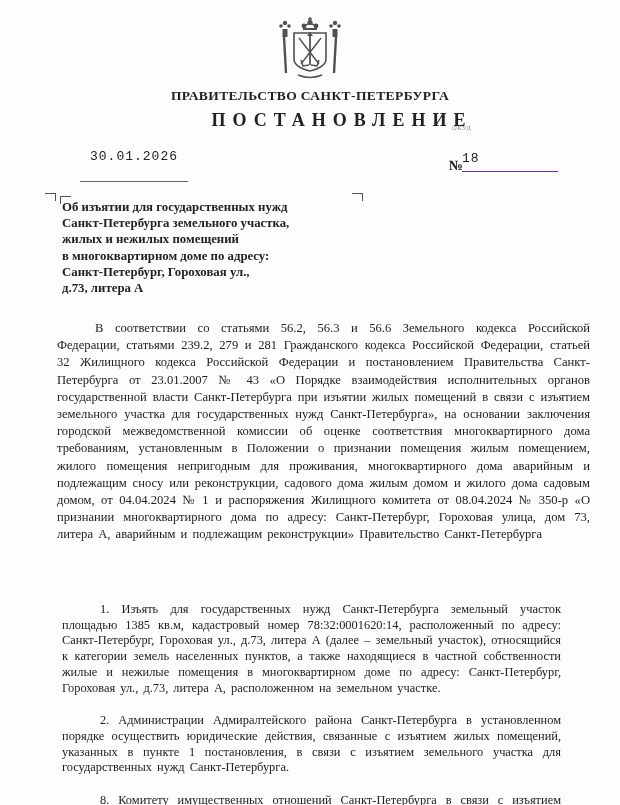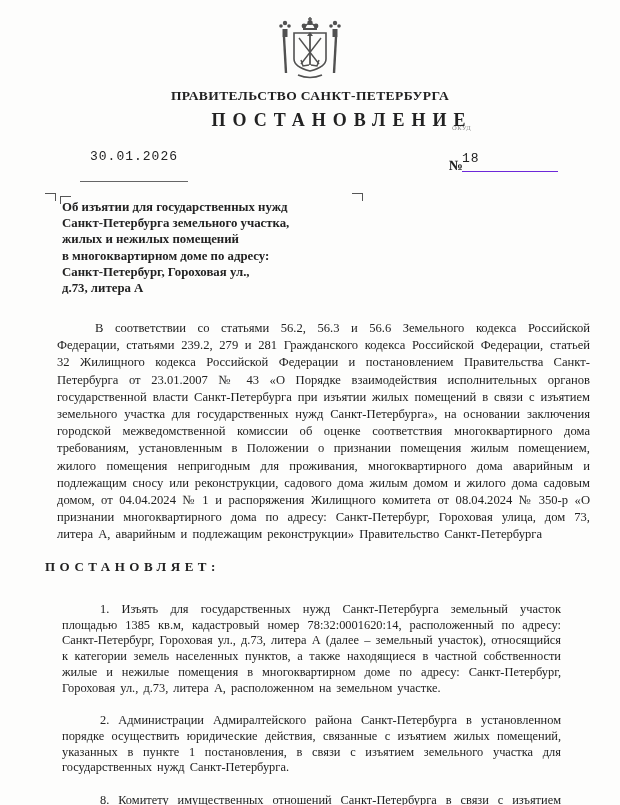--- a/index.html
+++ b/index.html
@@ -199,21 +199,20 @@
 
   <div class="subject">Об изъятии для государственных нужд
 Санкт-Петербурга земельного участка,
 жилых и нежилых помещений
 в многоквартирном доме по адресу:
 Санкт-Петербург, Гороховая ул.,
 д.73, литера А</div>
 
   <p class="preamble">В соответствии со статьями 56.2, 56.3 и 56.6 Земельного кодекса Российской Федерации, статьями 239.2, 279 и 281 Гражданского кодекса Российской Федерации, статьей 32 Жилищного кодекса Российской Федерации и постановлением Правительства Санкт-Петербурга от 23.01.2007 № 43 «О Порядке взаимодействия исполнительных органов государственной власти Санкт-Петербурга при изъятии жилых помещений в связи с изъятием земельного участка для государственных нужд Санкт-Петербурга», на основании заключения городской межведомственной комиссии об оценке соответствия многоквартирного дома требованиям, установленным в Положении о признании помещения жилым помещением, жилого помещения непригодным для проживания, многоквартирного дома аварийным и подлежащим сносу или реконструкции, садового дома жилым домом и жилого дома садовым домом, от 04.04.2024 № 1 и распоряжения Жилищного комитета от 08.04.2024 № 350-р «О признании многоквартирного дома по адресу: Санкт-Петербург, Гороховая улица, дом 73, литера А, аварийным и подлежащим реконструкции» Правительство Санкт-Петербурга</p>
 
-  <div class="resolves">ПОСТАНОВЛЯЕТ:</div>
 
   <div class="items">
     <p>1. Изъять для государственных нужд Санкт-Петербурга земельный участок площадью 1385 кв.м, кадастровый номер 78:32:0001620:14, расположенный по адресу: Санкт-Петербург, Гороховая ул., д.73, литера А (далее – земельный участок), относящийся к категории земель населенных пунктов, а также находящиеся в частной собственности жилые и нежилые помещения в многоквартирном доме по адресу: Санкт-Петербург, Гороховая ул., д.73, литера А, расположенном на земельном участке.</p>
     <p>2. Администрации Адмиралтейского района Санкт-Петербурга в установленном порядке осуществить юридические действия, связанные с изъятием жилых помещений, указанных в пункте 1 постановления, в связи с изъятием земельного участка для государственных нужд Санкт-Петербурга.</p>
     <p>8. Комитету имущественных отношений Санкт-Петербурга в связи с изъятием земельного участка для государственных нужд Санкт-Петербурга осуществить юридические действия, связанные с изъятием нежилых помещений, указанных в пункте 1 постановления.</p>
   </div>
 
 </div>
 
 </body></html>

